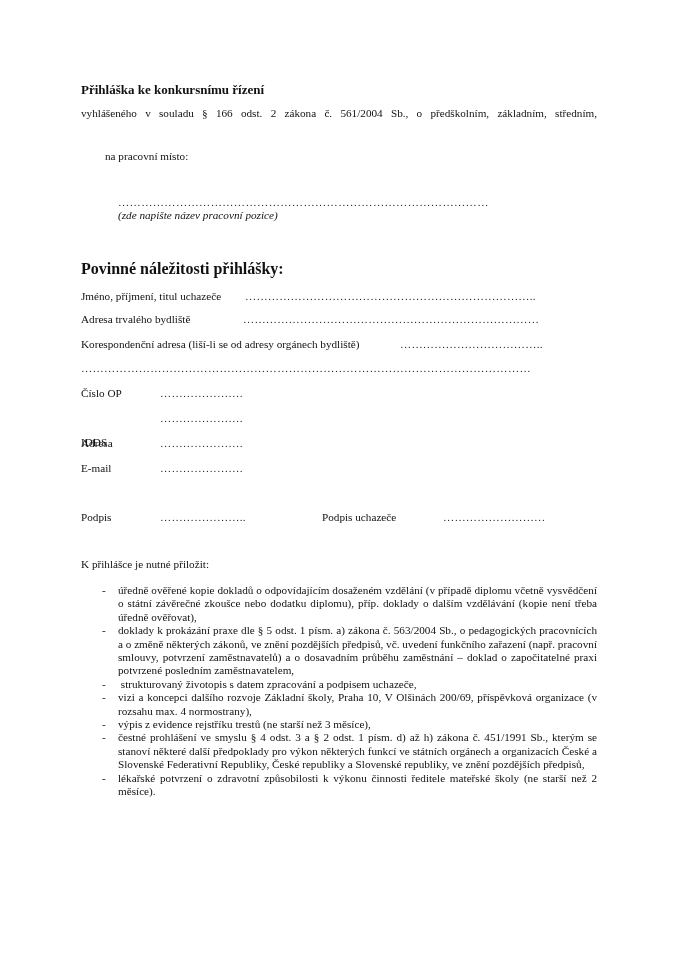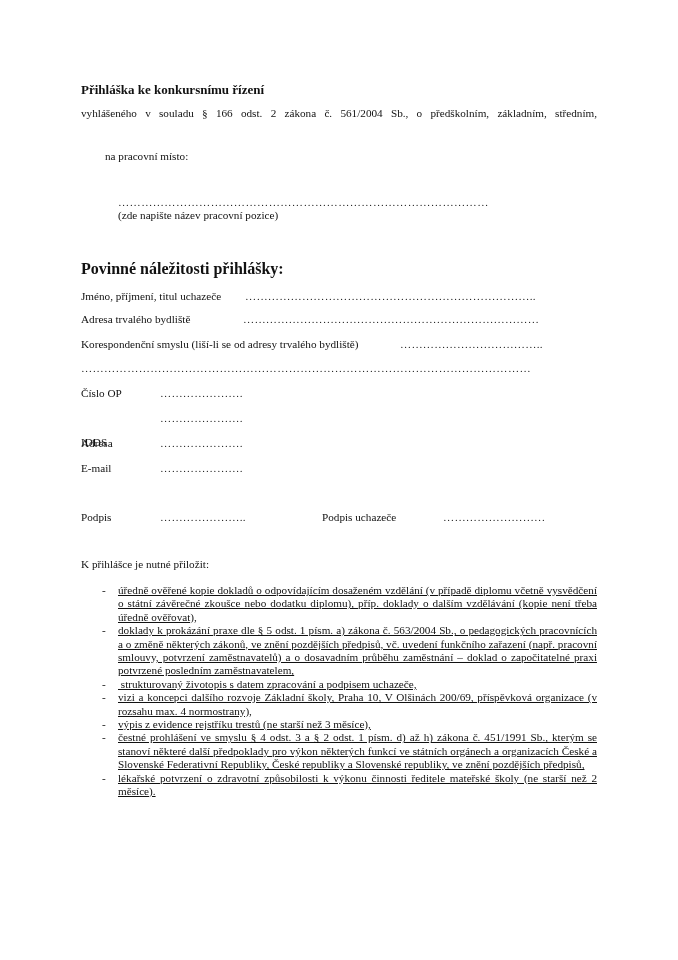--- a/index.html
+++ b/index.html
@@ -10,29 +10,29 @@
     font-size: 11.2px;
     line-height: 13.4px;
   }
   .abs { position: absolute; }
   .title { left: 81px; top: 83px; font-weight: bold; font-size: 13px; }
   .intro { left: 81px; top: 107px; width: 516px; text-align: justify; }
   .intro span { display: block; }
   .intro .l1 { text-align: justify; text-align-last: justify; }
   .position-label { left: 81px; top: 150px; margin-left: 24px; }
   .dots-pos { left: 118px; top: 196px; letter-spacing: 0.4px; white-space: nowrap; }
-  .hint { left: 118px; top: 209px; }
+  .hint { left: 118px; top: 209px; font-style: italic; }
   .section-head { left: 81px; top: 262px; font-weight: bold; font-size: 16px; }
   .row { position: absolute; left: 81px; white-space: nowrap; }
   .dots { position: absolute; white-space: nowrap; letter-spacing: 0.2px; }
   .attach-head { left: 81px; top: 558px; }
   .list { left: 102px; top: 584px; width: 495px; margin: 0; padding: 0; list-style: none; }
   .list li { position: relative; padding-left: 16px; text-align: justify; margin: 0; }
   .list li .dash { position: absolute; left: 0; top: 0; }
-  .list li .txt { display: block; text-decoration: underline; }
+  .list li .txt { display: block; }
 </style>
 </head>
 <body>
 
 <div class="abs title">Přihláška ke konkursnímu řízení</div>
 
 <div class="abs intro">
   <span class="l1">vyhlášeného v souladu § 166 odst. 2 zákona č. 561/2004 Sb., o předškolním, základním, středním,</span>
 </div>
 
@@ -46,21 +46,21 @@
   <span>Jméno, příjmení, titul uchazeče</span>
 </div>
 <div class="dots" style="left:245px; top:290px">…………………………………………………………………..</div>
 
 <div class="row" style="top:313px">
   <span>Adresa trvalého bydliště</span>
 </div>
 <div class="dots" style="left:243px; top:313px">……………………………………………………………………</div>
 
 <div class="row" style="top:338px">
-  <span>Korespondenční smyslu (liší-li se od adresy trvalého bydliště)</span>
+  <span>Korespondenční adresa (liší-li se od adresy orgánech bydliště)</span>
 </div>
 <div class="dots" style="left:400px; top:338px">………………………………..</div>
 
 <div class="dots" style="left:81px; top:362px; letter-spacing:0.35px">………………………………………………………………………………………………………</div>
 
 <div class="row" style="top:387px">
   <span>Číslo OP</span>
 </div>
 <div class="dots" style="left:160px; top:387px">………………….</div>
 

